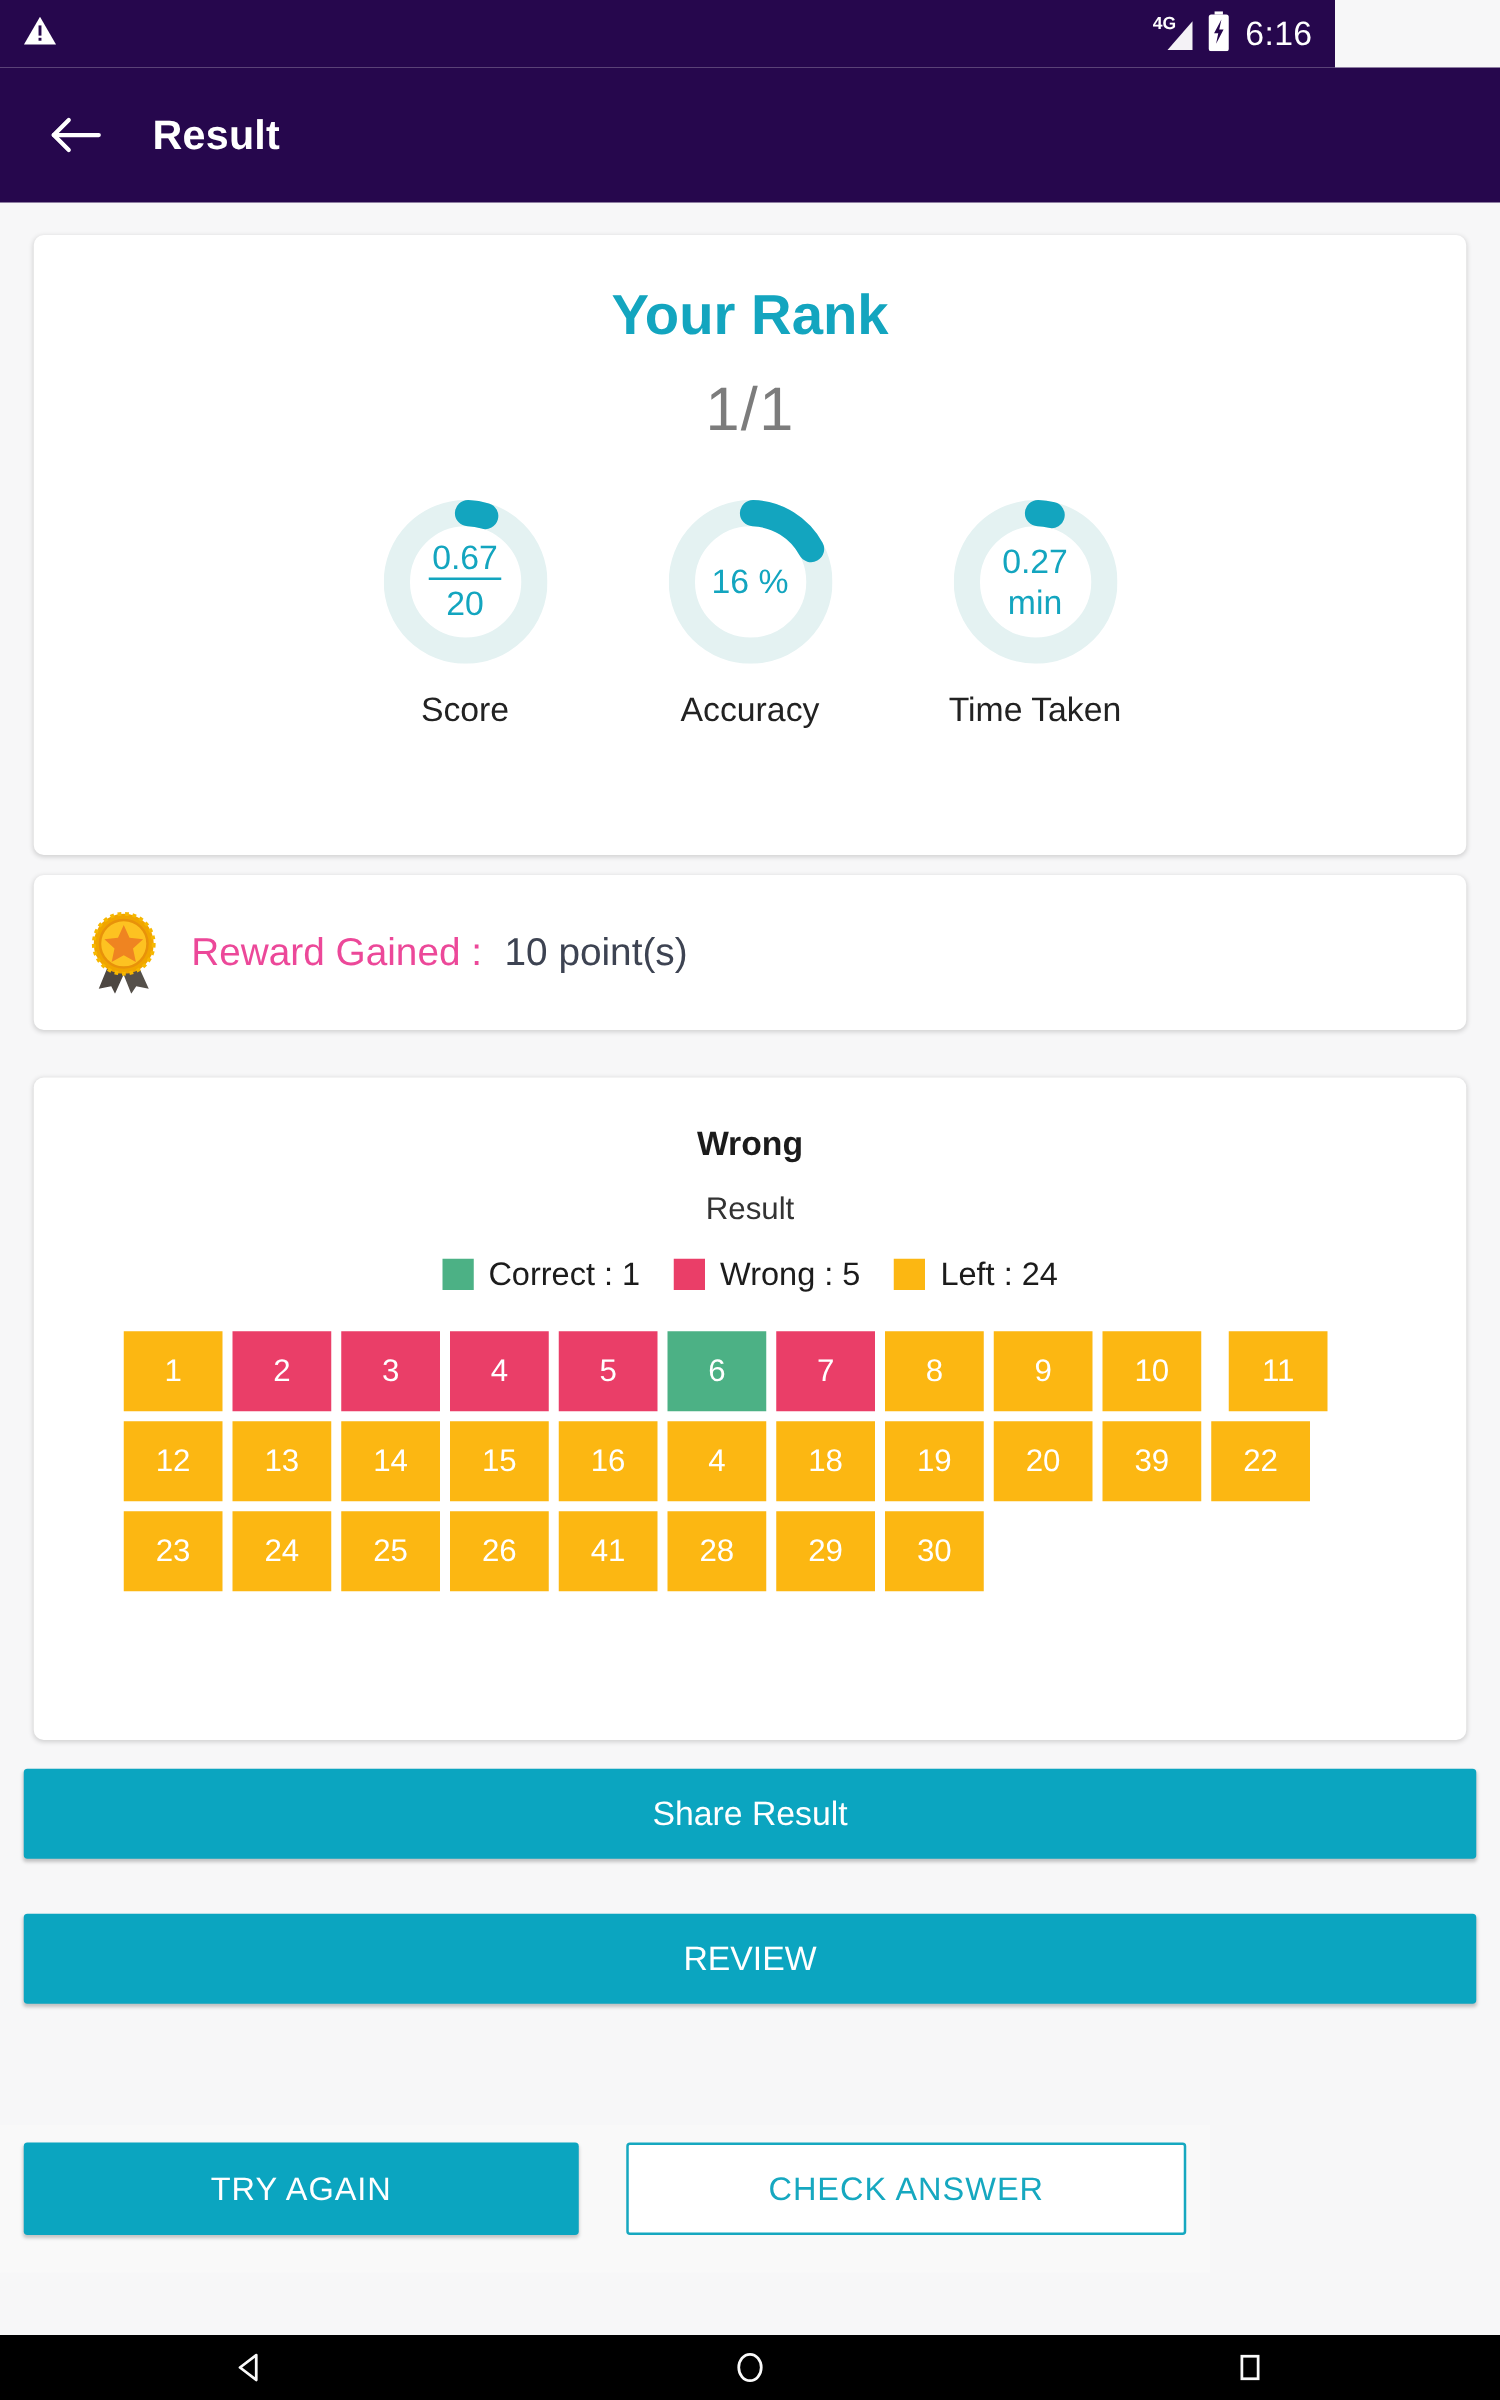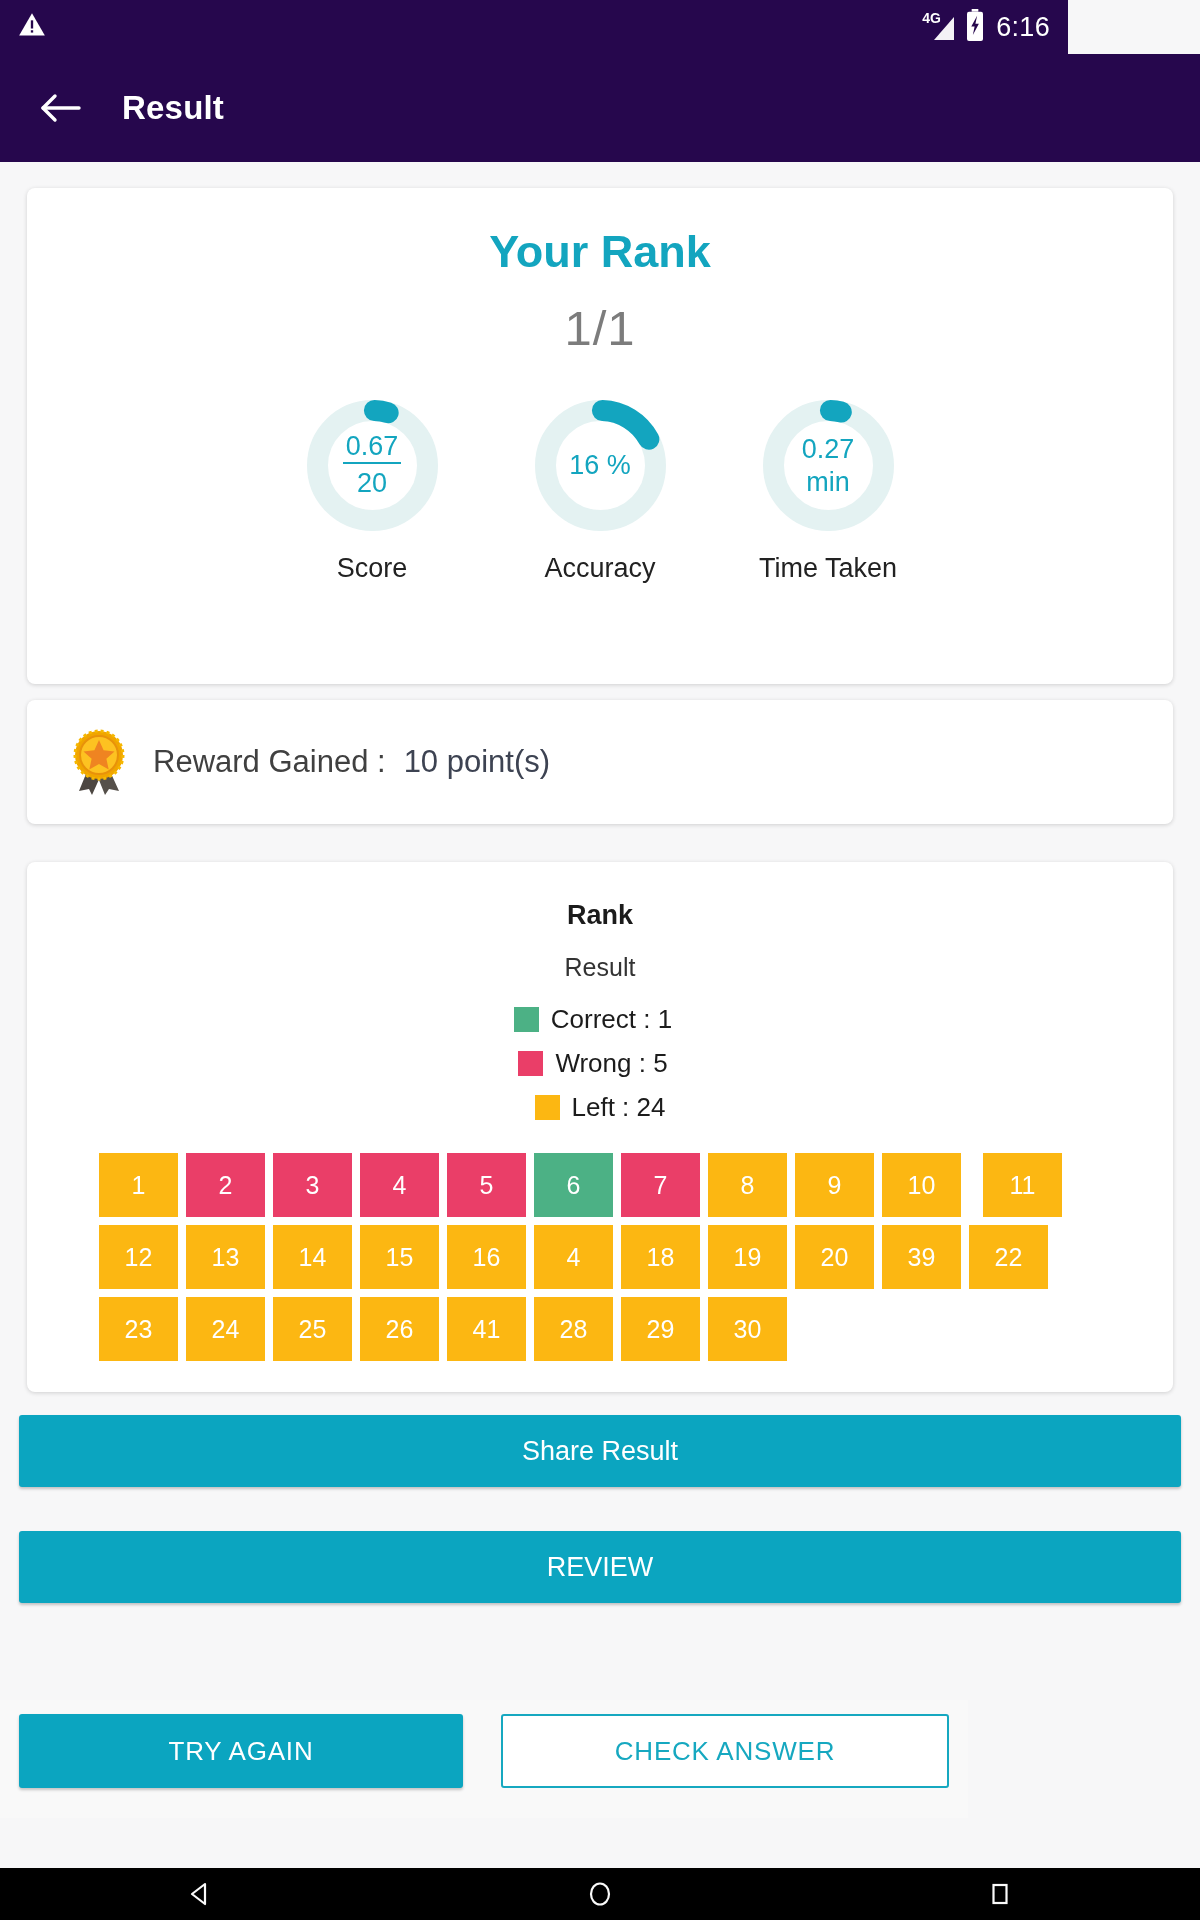--- a/index.html
+++ b/index.html
@@ -56,27 +56,27 @@
     align-items: center; justify-content: center; color: #13a5bf;
   }
   .frac-top { font-size: 27px; line-height: 1.05; padding: 0 3px 2px; border-bottom: 2.5px solid #13a5bf; }
   .frac-bot { font-size: 27px; line-height: 1.2; padding-top: 3px; }
   .ring-single { font-size: 27px; line-height: 1.2; text-align: center; }
   .ring-label { margin-top: 22px; font-size: 27px; color: #222; }
 
   
   .reward-row { display: flex; align-items: center; height: 124px; padding-left: 44px; }
   .medal { width: 56px; height: 66px; flex: 0 0 auto; }
-  .reward-label { color: #404040; font-size: 31px; margin-left: 26px; }
+  .reward-label { color: #ec4899; font-size: 31px; margin-left: 26px; }
   .reward-value { color: #3d4352; font-size: 31px; margin-left: 18px; }
 
   
   .test-title { text-align: center; font-size: 27px; font-weight: bold; color: #1b1b1b; padding-top: 38px; }
   .test-sub { text-align: center; font-size: 25px; color: #333; padding-top: 22px; }
-  .legend { display: flex; justify-content: center; align-items: center; gap: 13px; margin-top: 22px; flex-direction: column; }
+  .legend { display: flex; justify-content: center; align-items: center; gap: 13px; margin-top: 22px; }
   .legend-item { display: flex; align-items: center; gap: 12px; margin-right: 14px; }
   .swatch { width: 25px; height: 25px; flex: 0 0 auto; }
   .legend-text { font-size: 26px; color: #1c1c1c; }
 
   .qgrid { display: flex; flex-wrap: wrap; gap: 8px 8px; padding: 30px 0 0 72px; width: 1090px; }
   .qcell {
     width: 79px; height: 64px; display: flex; align-items: center; justify-content: center;
     color: #ffffff; font-size: 25px;
   }
 
@@ -213,21 +213,21 @@
           <circle cx="28" cy="26" r="19" fill="none" stroke="#e8920a" stroke-width="2"></circle>
           <path d="M28 11 L32.6 21.2 L43.5 22.4 L35.4 29.8 L37.7 40.6 L28 35.1 L18.3 40.6 L20.6 29.8 L12.5 22.4 L23.4 21.2 Z" fill="#ef8421"></path>
         </svg>
       </span>
       <span class="reward-label">Reward Gained :</span>
       <span class="reward-value">10 point(s)</span>
     </div>
   </div>
 
   <div class="card" id="test-card">
-    <div class="test-title">Rank</div>
+    <div class="test-title">Wrong</div>
     <div class="test-sub">Result</div>
 
     <div class="legend">
       <div class="legend-item">
         <span class="swatch" style="background:#4cb185"></span>
         <span class="legend-text">Correct : 1</span>
       </div>
       <div class="legend-item">
         <span class="swatch" style="background:#ea3e68"></span>
         <span class="legend-text">Wrong : 5</span>

